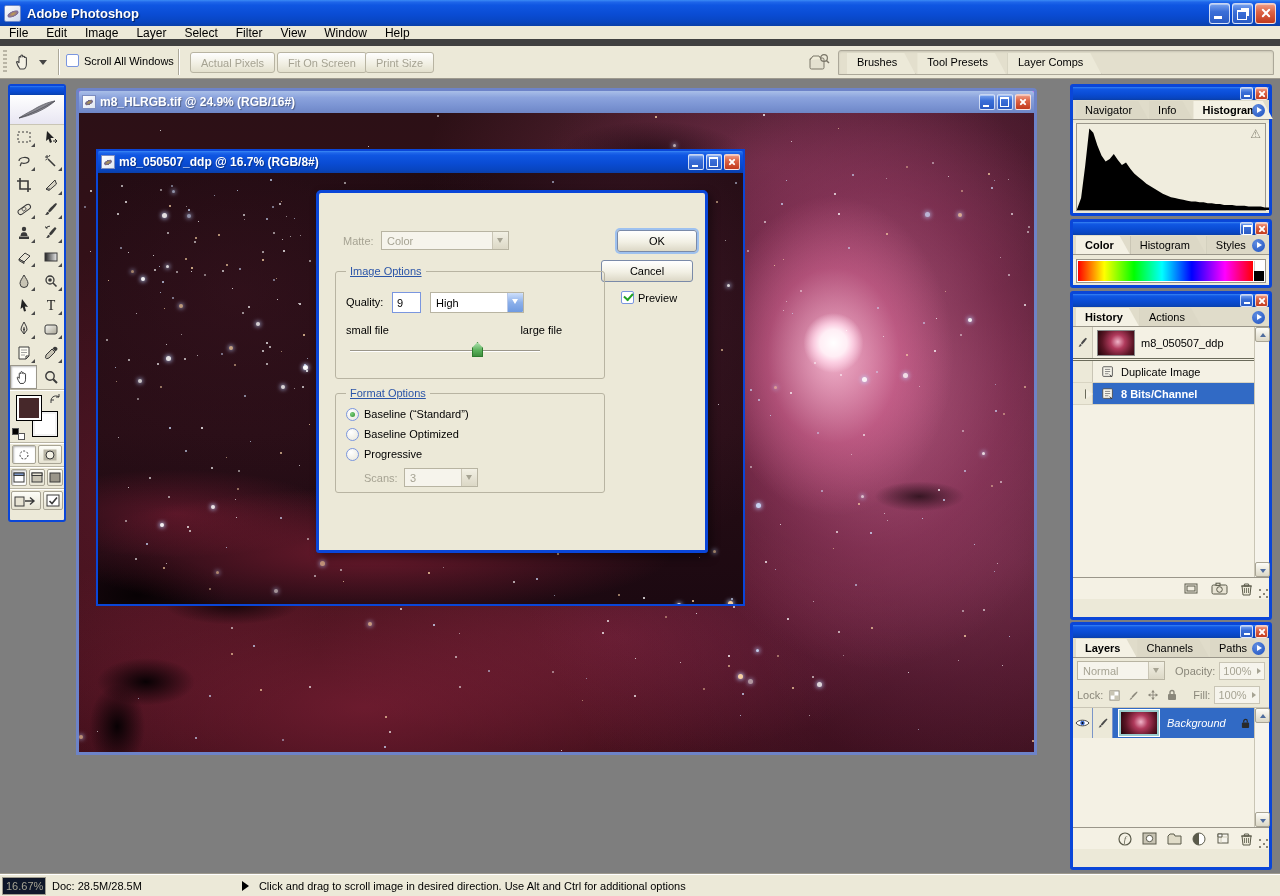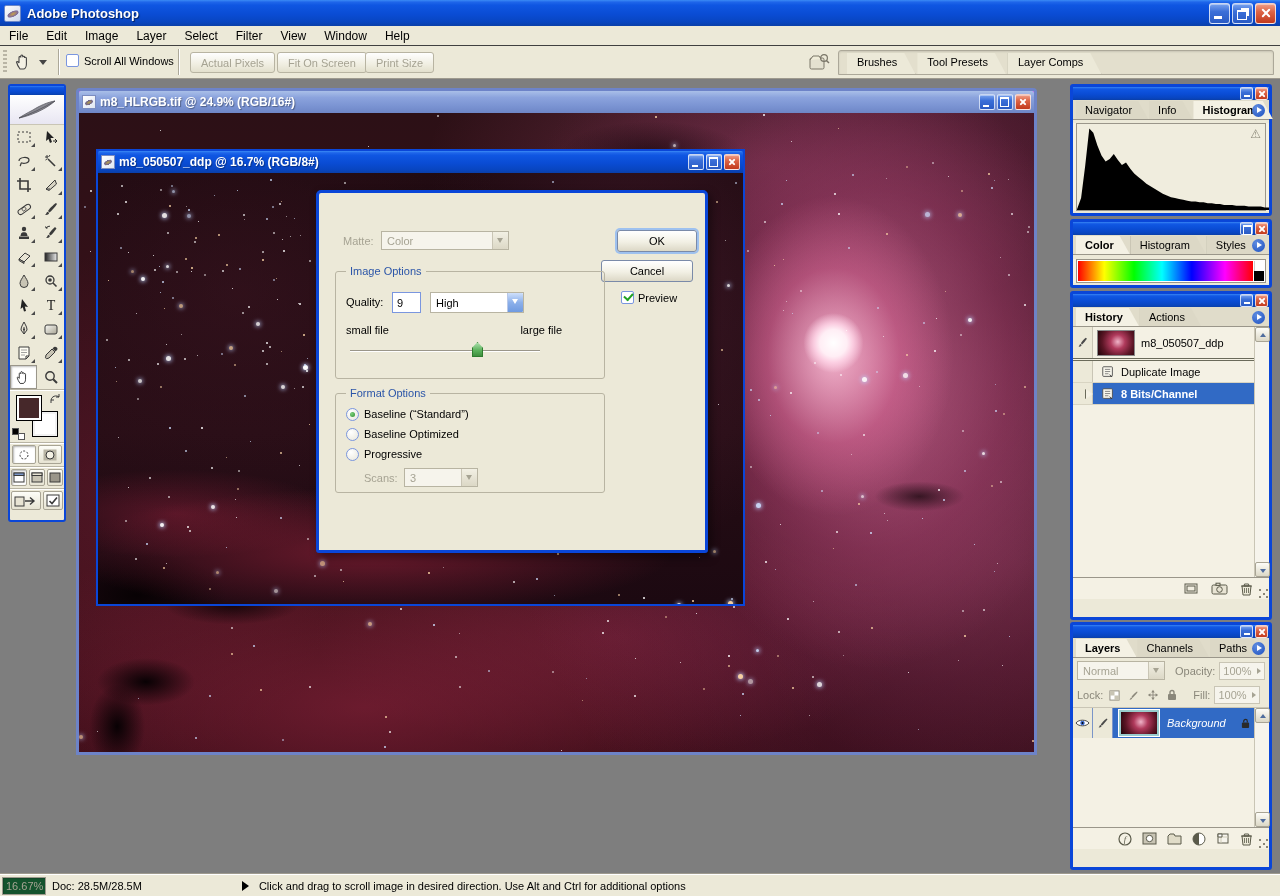--- a/index.html
+++ b/index.html
@@ -26,21 +26,21 @@
   .g-close::before, .g-close::after { content:""; position:absolute; left:50%; top:50%; width:11px; height:2px; background:#fff; border-radius:1px; }
   .g-close::before { transform:translate(-50%,-50%) rotate(45deg); }
   .g-close::after  { transform:translate(-50%,-50%) rotate(-45deg); }
   .tiny.g-close::before, .tiny.g-close::after, .small.g-close::before, .small.g-close::after { width:8px; }
 
   #appicon { width:17px; height:17px; border-radius:2px; background:linear-gradient(135deg,#fdfdfd,#cfd8ec); border:1px solid #6a87c8; position:relative; overflow:hidden; }
   #appicon::after { content:""; position:absolute; left:2px; top:3px; width:12px; height:10px;
     background:radial-gradient(ellipse 9px 4px at 50% 50%, #caa24a 0%, #7d6a9c 60%, transparent 75%); transform:rotate(-25deg); }
 
   
-  #menubar { position:absolute; left:0; top:26px; width:1280px; height:20px; background:#ece9d8; border-bottom:1px solid #404040; display:flex; align-items:center; font-size:12px; }
+  #menubar { position:absolute; left:0; top:26px; width:1280px; height:20px; background:#ece9d8; border-bottom:7px solid #404040; display:flex; align-items:center; font-size:12px; }
   .menu-item { padding:2px 9px; }
   #optionsbar { position:absolute; left:0; top:46px; width:1280px; height:33px; background:#ece9d8; border-bottom:1px solid #9e9a8e; }
   .vgrip { position:absolute; left:3px; top:4px; width:4px; height:24px; background-image:repeating-linear-gradient(180deg,#b9b5a5 0 2px,#ece9d8 2px 4px); }
   .opt-sep { position:absolute; top:3px; width:2px; height:26px; border-left:1px solid #aca899; border-right:1px solid #fff; }
   #hand-opt { position:absolute; left:14px; top:4px; width:40px; height:24px; display:flex; align-items:center; }
   .dd-arrow { width:0; height:0; border-left:4px solid transparent; border-right:4px solid transparent; border-top:5px solid #444; margin-left:5px; }
   #scrollall { position:absolute; left:66px; top:8px; display:flex; align-items:center; gap:5px; font-size:11px; }
   .cbx { width:13px; height:13px; background:#fff; border:1px solid #7a96df; border-radius:2px; position:relative; }
   .cbx.checked::after { content:""; position:absolute; left:2px; top:1px; width:7px; height:4px; border-left:2px solid #21a121; border-bottom:2px solid #21a121; transform:rotate(-48deg); }
   .opt-btn { position:absolute; top:6px; height:21px; padding:0 10px; background:linear-gradient(180deg,#fefefe,#f0eee1 60%,#e3e0cd); border:1px solid #b8b4a2; border-radius:3px; color:#a6a393; font-size:11px; display:flex; align-items:center; }
@@ -173,33 +173,33 @@
   .star { position:absolute; border-radius:50%; }
 
   
   #jpeg-dialog { position:absolute; left:316px; top:190px; width:392px; height:363px; border:3px solid #0a46d8; border-radius:5px 5px 3px 3px; background:#ece9d8; box-shadow:3px 4px 10px rgba(0,0,0,.45); }
   #jpeg-dialog .dlg-title { height:24px; display:flex; align-items:center; padding:0 4px 0 8px; border-radius:2px 2px 0 0; }
   .dlg-title .dtext { color:#fff; font-weight:bold; font-size:12px; text-shadow:1px 1px 1px rgba(0,0,0,.45); }
   .dlg-body { position:relative; height:336px; font-size:11px; }
   .dlabel { position:absolute; }
   .disabled-text { color:#a6a393; }
   .groupbox { position:absolute; border:1px solid #b8b4a2; border-radius:3px; }
-  .groupbox .caption { position:absolute; left:10px; top:-7px; background:#ece9d8; padding:0 4px; color:#2b55a8; }
+  .groupbox .caption { position:absolute; left:10px; top:-7px; background:#ece9d8; padding:0 4px; color:#2b55a8;text-decoration:underline; }
   .txtinput { position:absolute; background:#fff; border:1px solid #7a96df; padding:2px 4px; font-size:11px; font-family:"Liberation Sans",sans-serif; }
   .xp-btn { position:absolute; height:22px; background:linear-gradient(180deg,#fff,#f2f0e4 55%,#dcd8c6); border:1px solid #7a8aa8; border-radius:3px; font-size:11px; display:flex; align-items:center; justify-content:center; }
   .xp-btn.default { box-shadow:0 0 0 2px #9ec1ef; }
   .radio { position:absolute; width:13px; height:13px; border-radius:50%; background:radial-gradient(circle at 35% 30%,#fff,#e8e6da); border:1px solid #7a96df; }
   .radio.sel::after { content:""; position:absolute; left:3px; top:3px; width:5px; height:5px; border-radius:50%; background:radial-gradient(circle at 35% 35%,#7cd07c,#2e8f2e); }
   .slider-track { position:absolute; height:2px; border-top:1px solid #9a968a; border-bottom:1px solid #fff; background:#c9c5b5; }
   .slider-thumb { position:absolute; width:11px; height:15px; clip-path:polygon(50% 0, 100% 38%, 100% 100%, 0 100%, 0 38%);
     background:linear-gradient(180deg,#a8dca8,#59b059 60%,#3f8f3f); border:1px solid #2e7d2e; }
 
   
   #statusbar { position:absolute; left:0; top:874px; width:1280px; height:22px; background:#ece9d8; border-top:1px solid #fff; box-shadow:0 -1px 0 #9e9a8e; display:flex; align-items:center; font-size:11px; }
-  #zoombox { width:44px; height:18px; margin:0 6px 0 2px; background:#14532d; border:1px solid #9e9a8e; box-shadow:inset 1px 1px 1px rgba(0,0,0,.15); color:#a6a393; display:flex; align-items:center; padding-left:3px; }
+  #zoombox { width:44px; height:18px; margin:0 6px 0 2px; background:#0f172a; border:1px solid #9e9a8e; box-shadow:inset 1px 1px 1px rgba(0,0,0,.15); color:#a6a393; display:flex; align-items:center; padding-left:3px; }
   #status-arrow { width:0; height:0; border-top:5px solid transparent; border-bottom:5px solid transparent; border-left:7px solid #000; margin:0 10px 0 100px; }
 </style>
 </head>
 <body>
 
 <div id="app">
 
   <div id="titlebar" class="xp-grad">
     <div id="appicon"></div>
     <div class="title">Adobe Photoshop</div>

